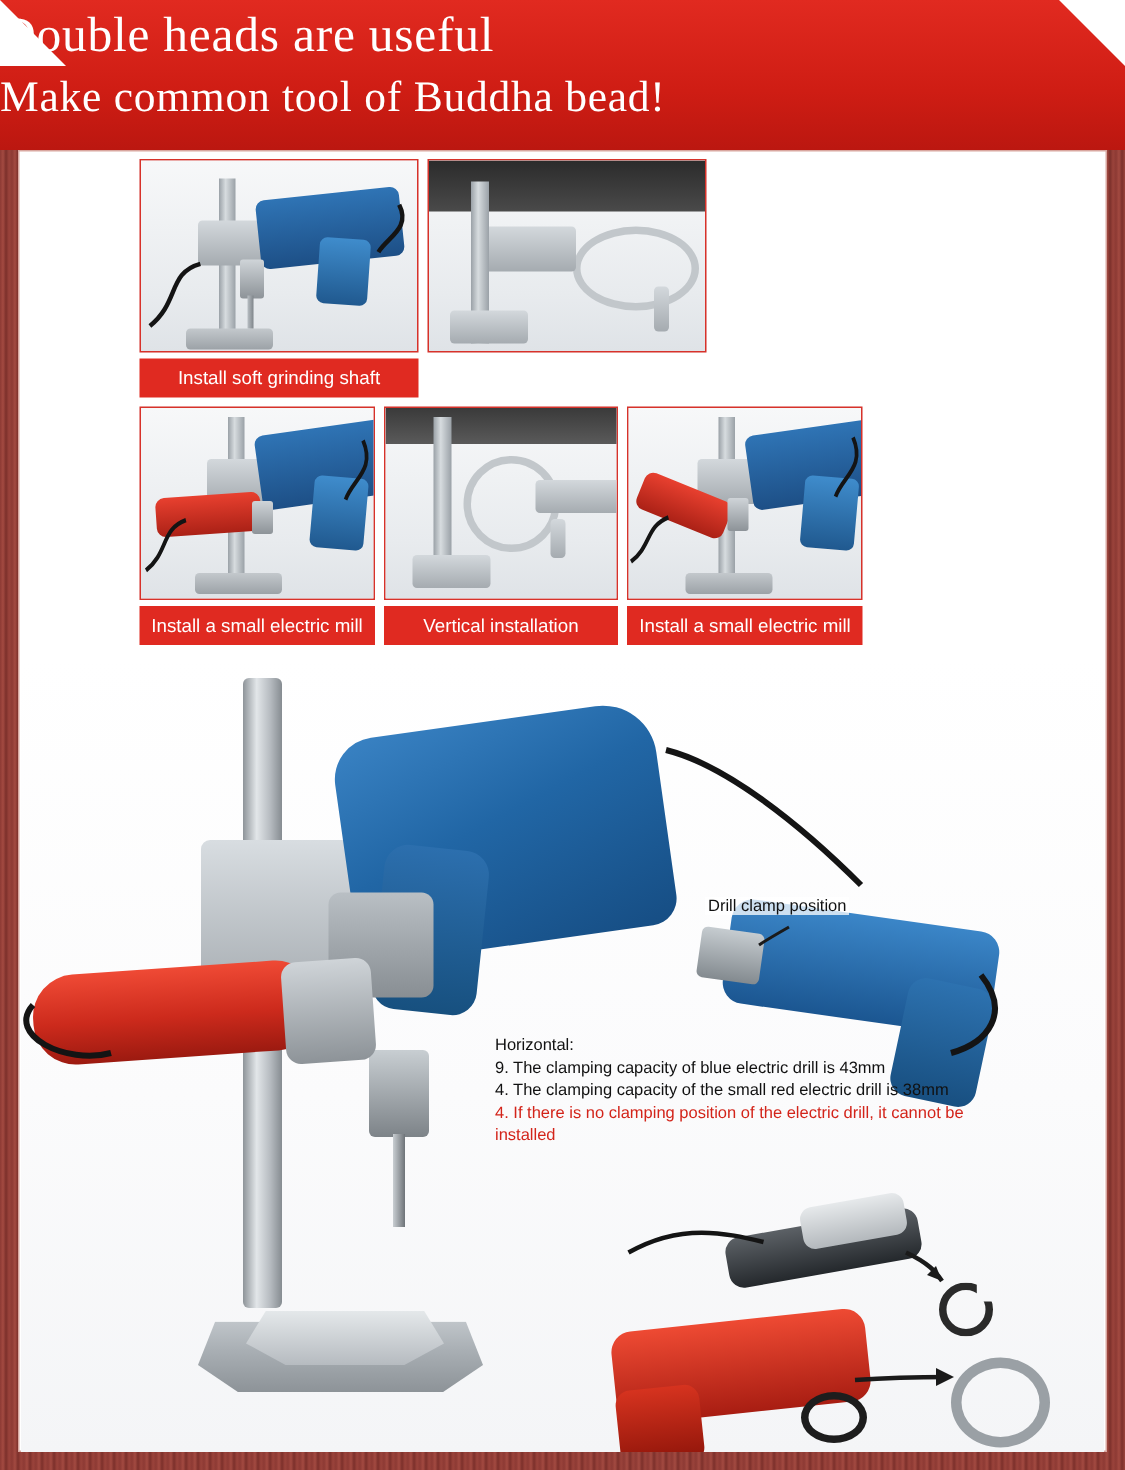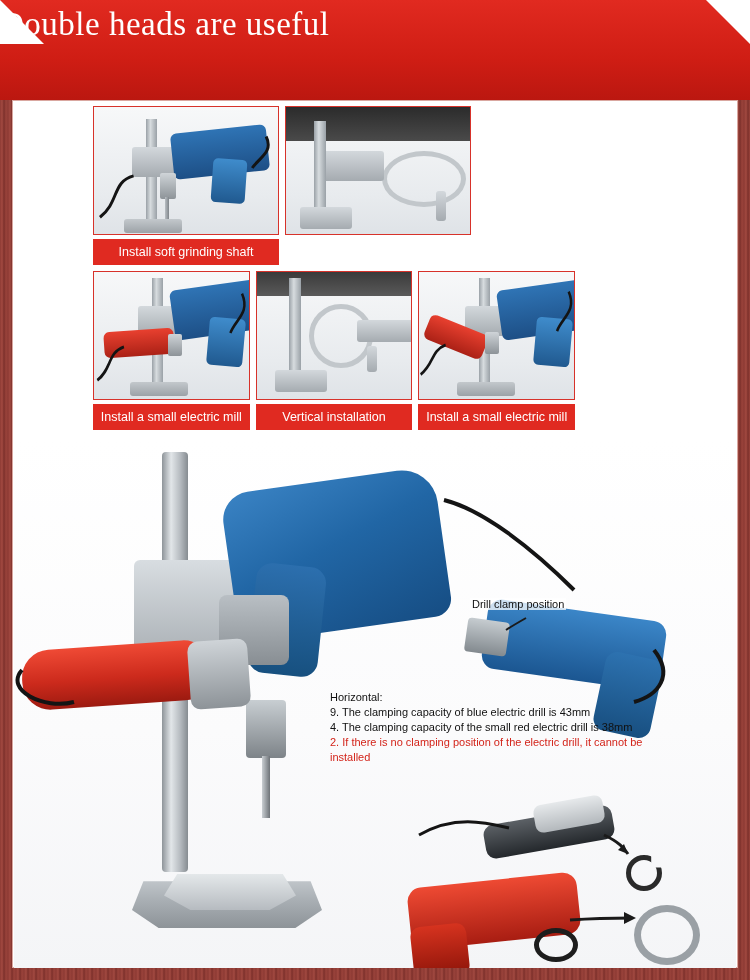--- a/index.html
+++ b/index.html
@@ -279,20 +279,21 @@
 
 <div class="page">
 
   <div class="frame-outer"></div>
   <div class="frame-inner"></div>
 
   <div class="banner">
     <div class="corner-l"></div>
     <div class="corner-r"></div>
     <div class="line1">Double heads are useful</div>
+    <div class="line2">Make common tool of Buddha bead!</div>
   </div>
 
   <div class="grid">
 
     <div class="grid-row">
 
       <div class="cell">
         <div class="photo">
           <div class="bg-gray"></div>
           <div class="post" style="left:52px;top:12px;width:11px;height:110px;"></div>
@@ -423,16 +424,16 @@
       <path d="M512,178 C505,182 498,186 492,190" stroke="#1a1a1a" stroke-width="2" fill="none"></path>
     </svg>
 
     <div class="callout" style="left:456px;top:158px;">Drill clamp position</div>
   </div>
 
   <div class="desc">
     <div>Horizontal:</div>
     <div>9. The clamping capacity of blue electric drill is 43mm</div>
     <div>4. The clamping capacity of the small red electric drill is 38mm</div>
-    <div class="red">2. If there is no clamping position of the electric drill, it cannot be installed</div>
+    <div class="red">4. If there is no clamping position of the electric drill, it cannot be installed</div>
   </div>
 
 </div>
 
 </body></html>

